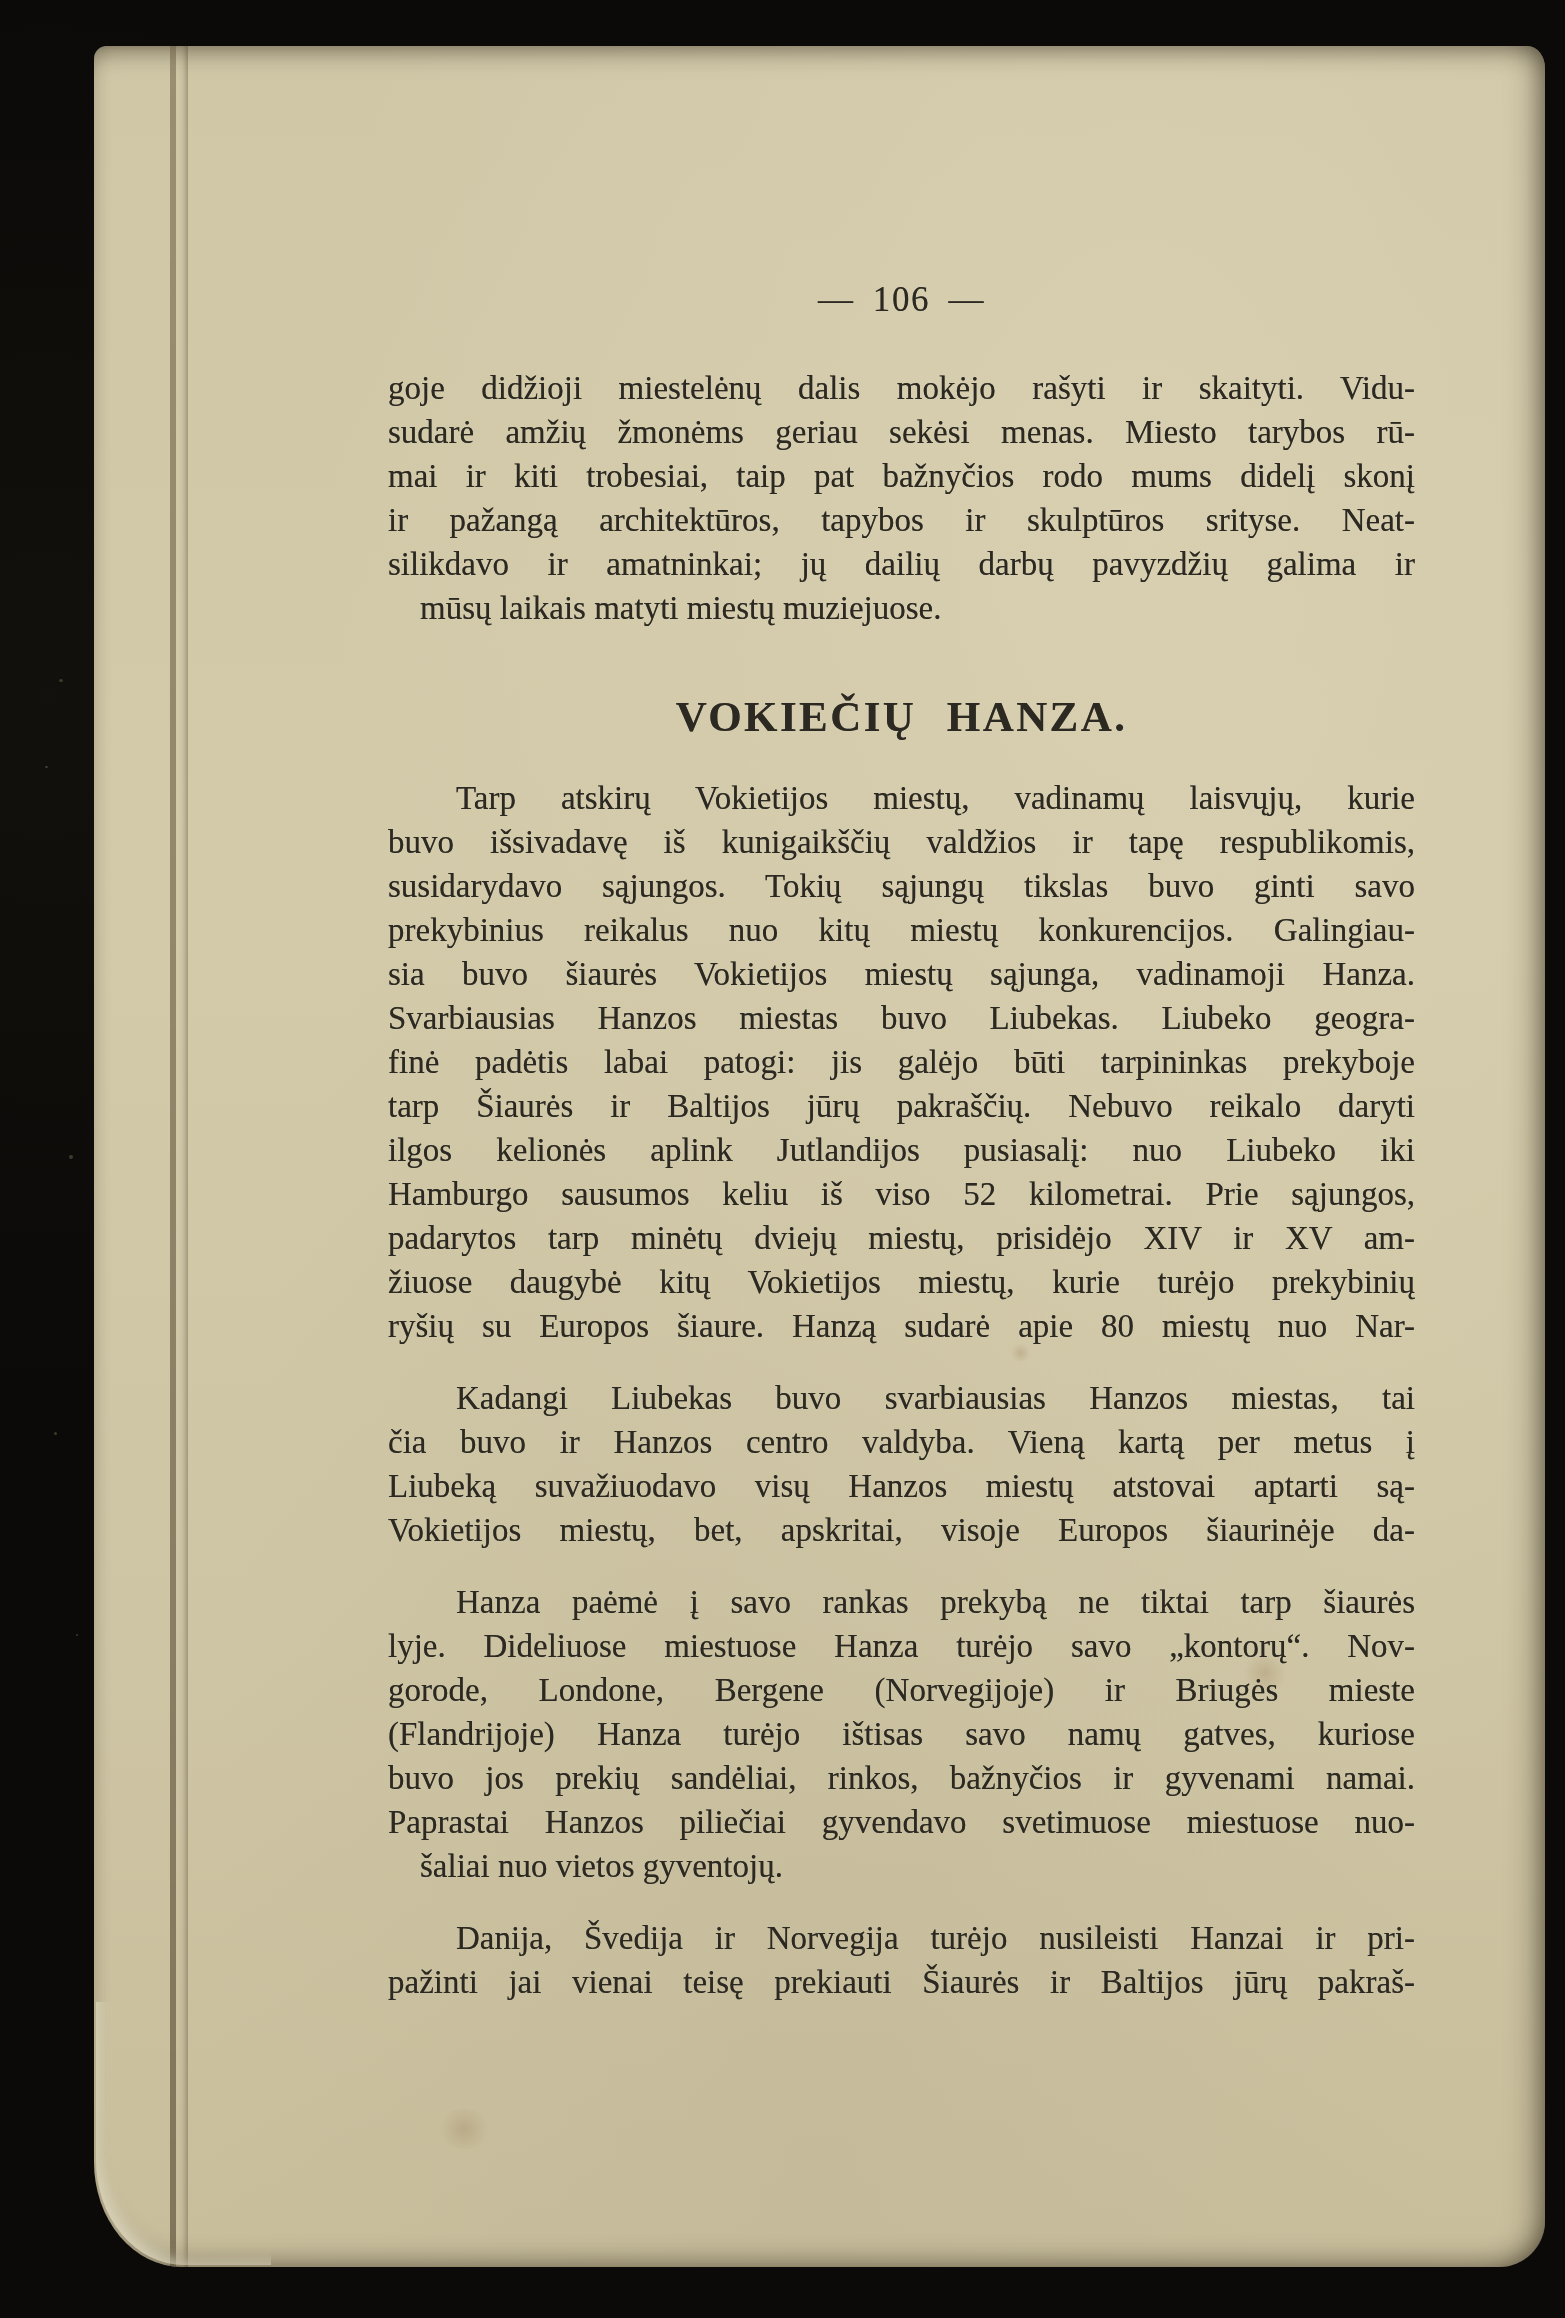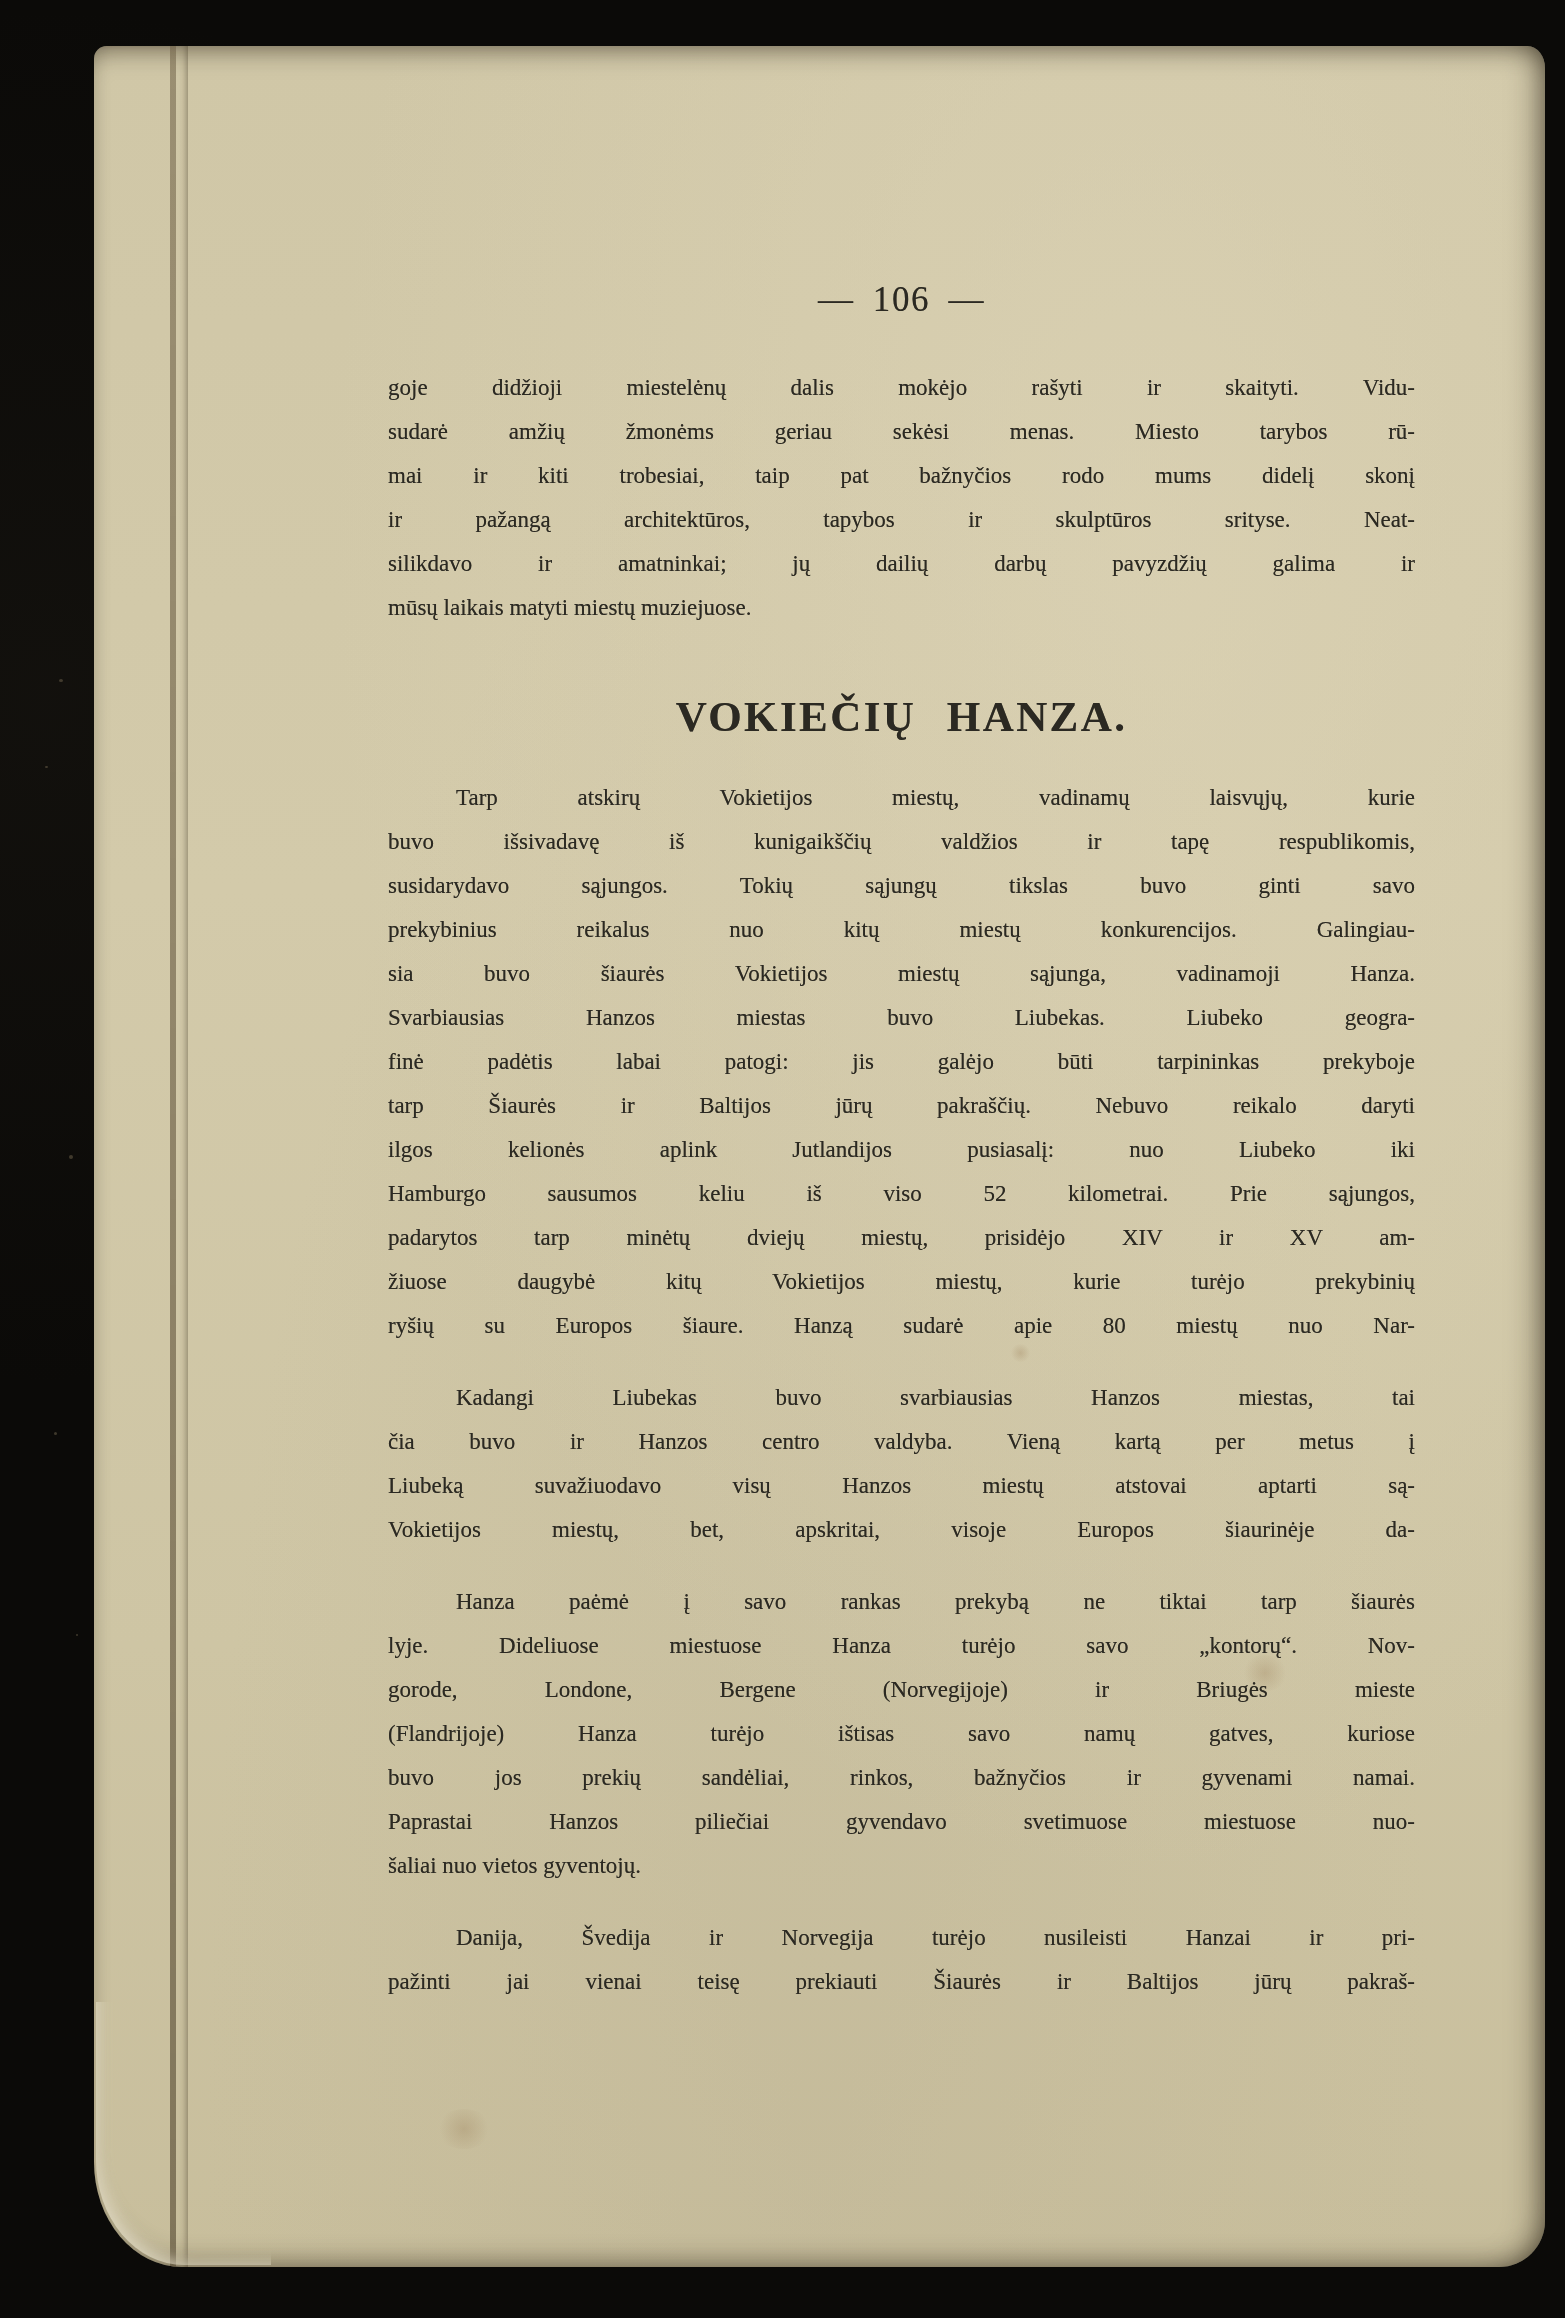--- a/index.html
+++ b/index.html
@@ -84,28 +84,28 @@
     letter-spacing: 1.6px; word-spacing: 8px;
     font-weight: 500;
   }
   .body-text {
     position: absolute; top: 320px; left: 0;
     width: 100%;
   }
   .para { margin: 0; }
   .line {
     height: 44px; line-height: 44px;
-    font-size: 23px;
+    font-size: 33px;
     text-align: justify;
     text-align-last: justify;
     overflow: hidden;
     white-space: normal;
   }
   .line.indent { text-indent: 68px; margin-top: 28px; }
-  .line.last { text-align-last: left; }
+  .line.last { text-align-last: left; margin-left: 32px; }
   .heading {
     margin: 63px 0 35px 0;
     height: 48px; line-height: 48px;
     text-align: center;
     font-size: 43px;
     font-weight: bold;
     letter-spacing: 2.4px;
     word-spacing: 17.5px;
   }
 </style>

